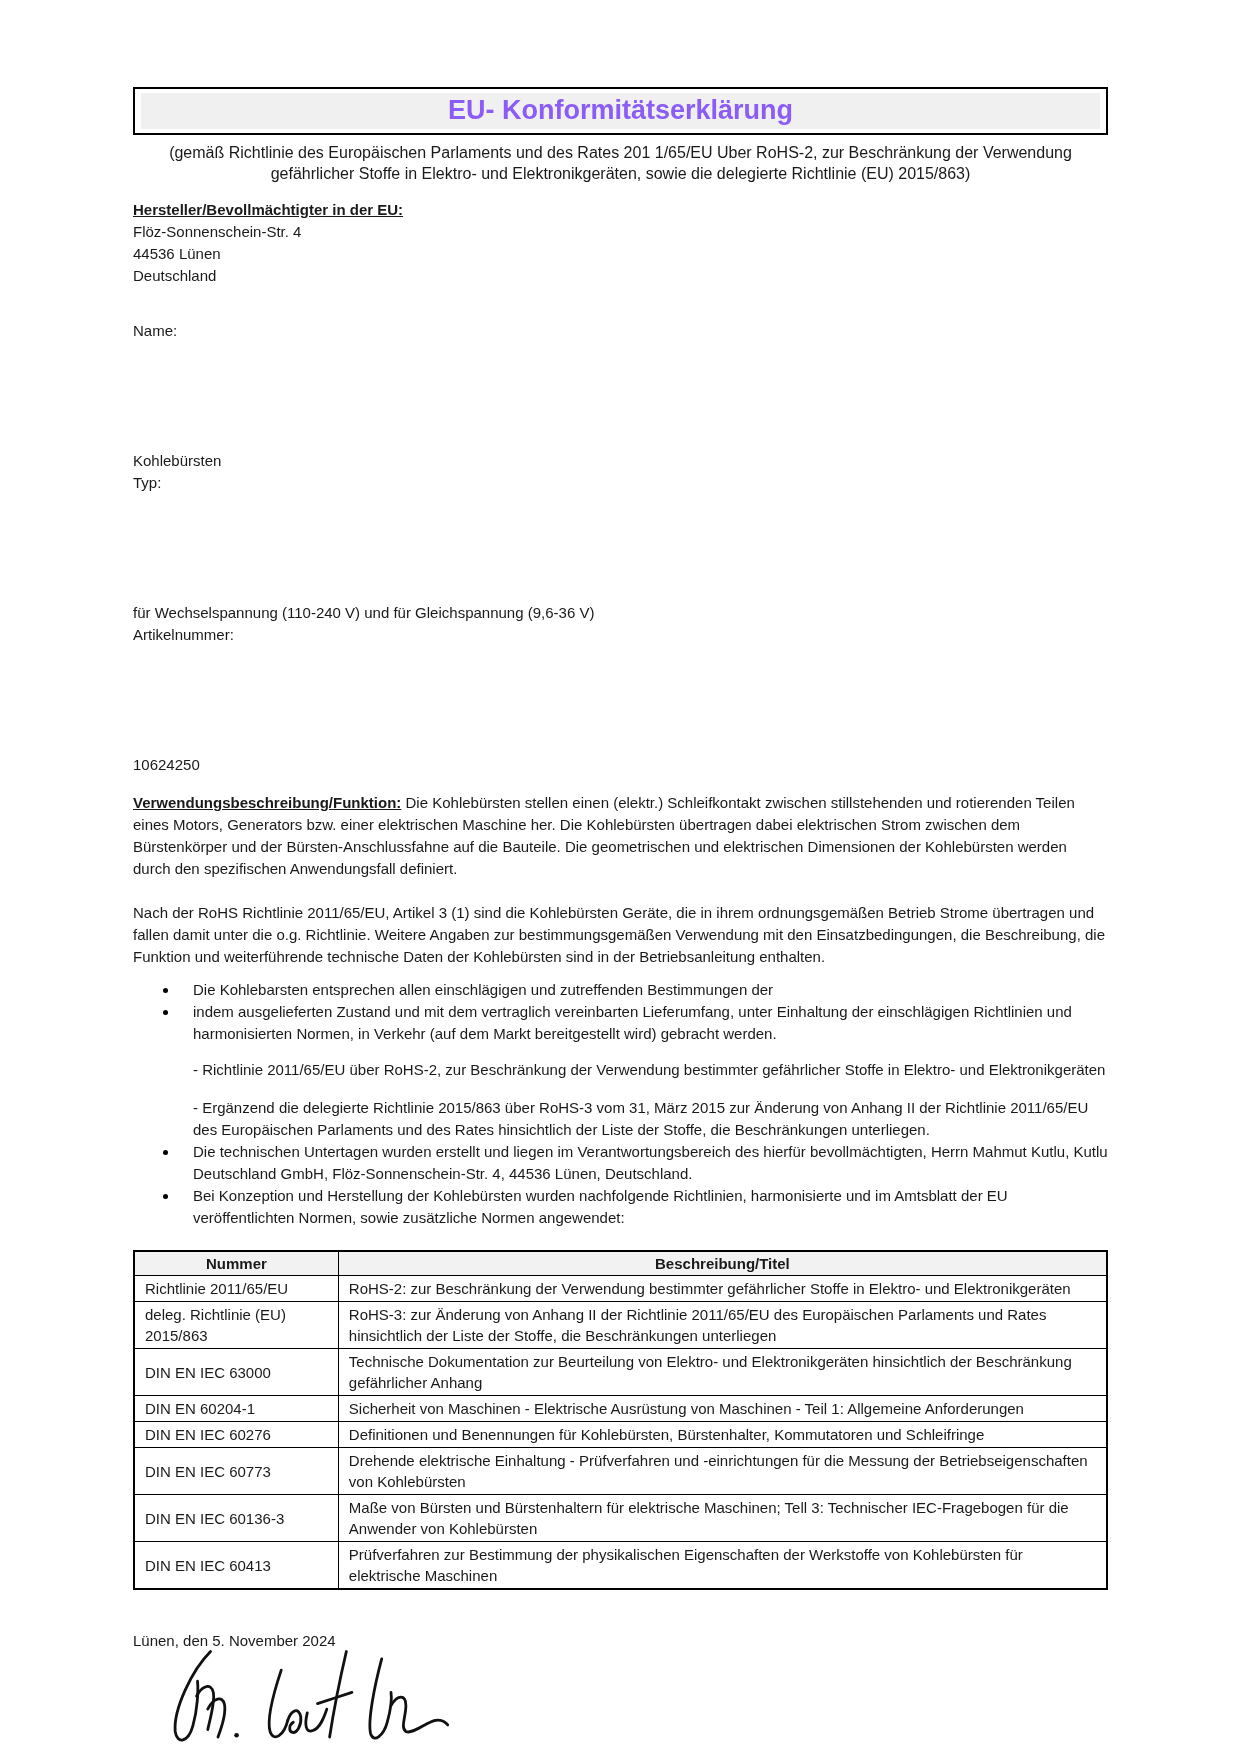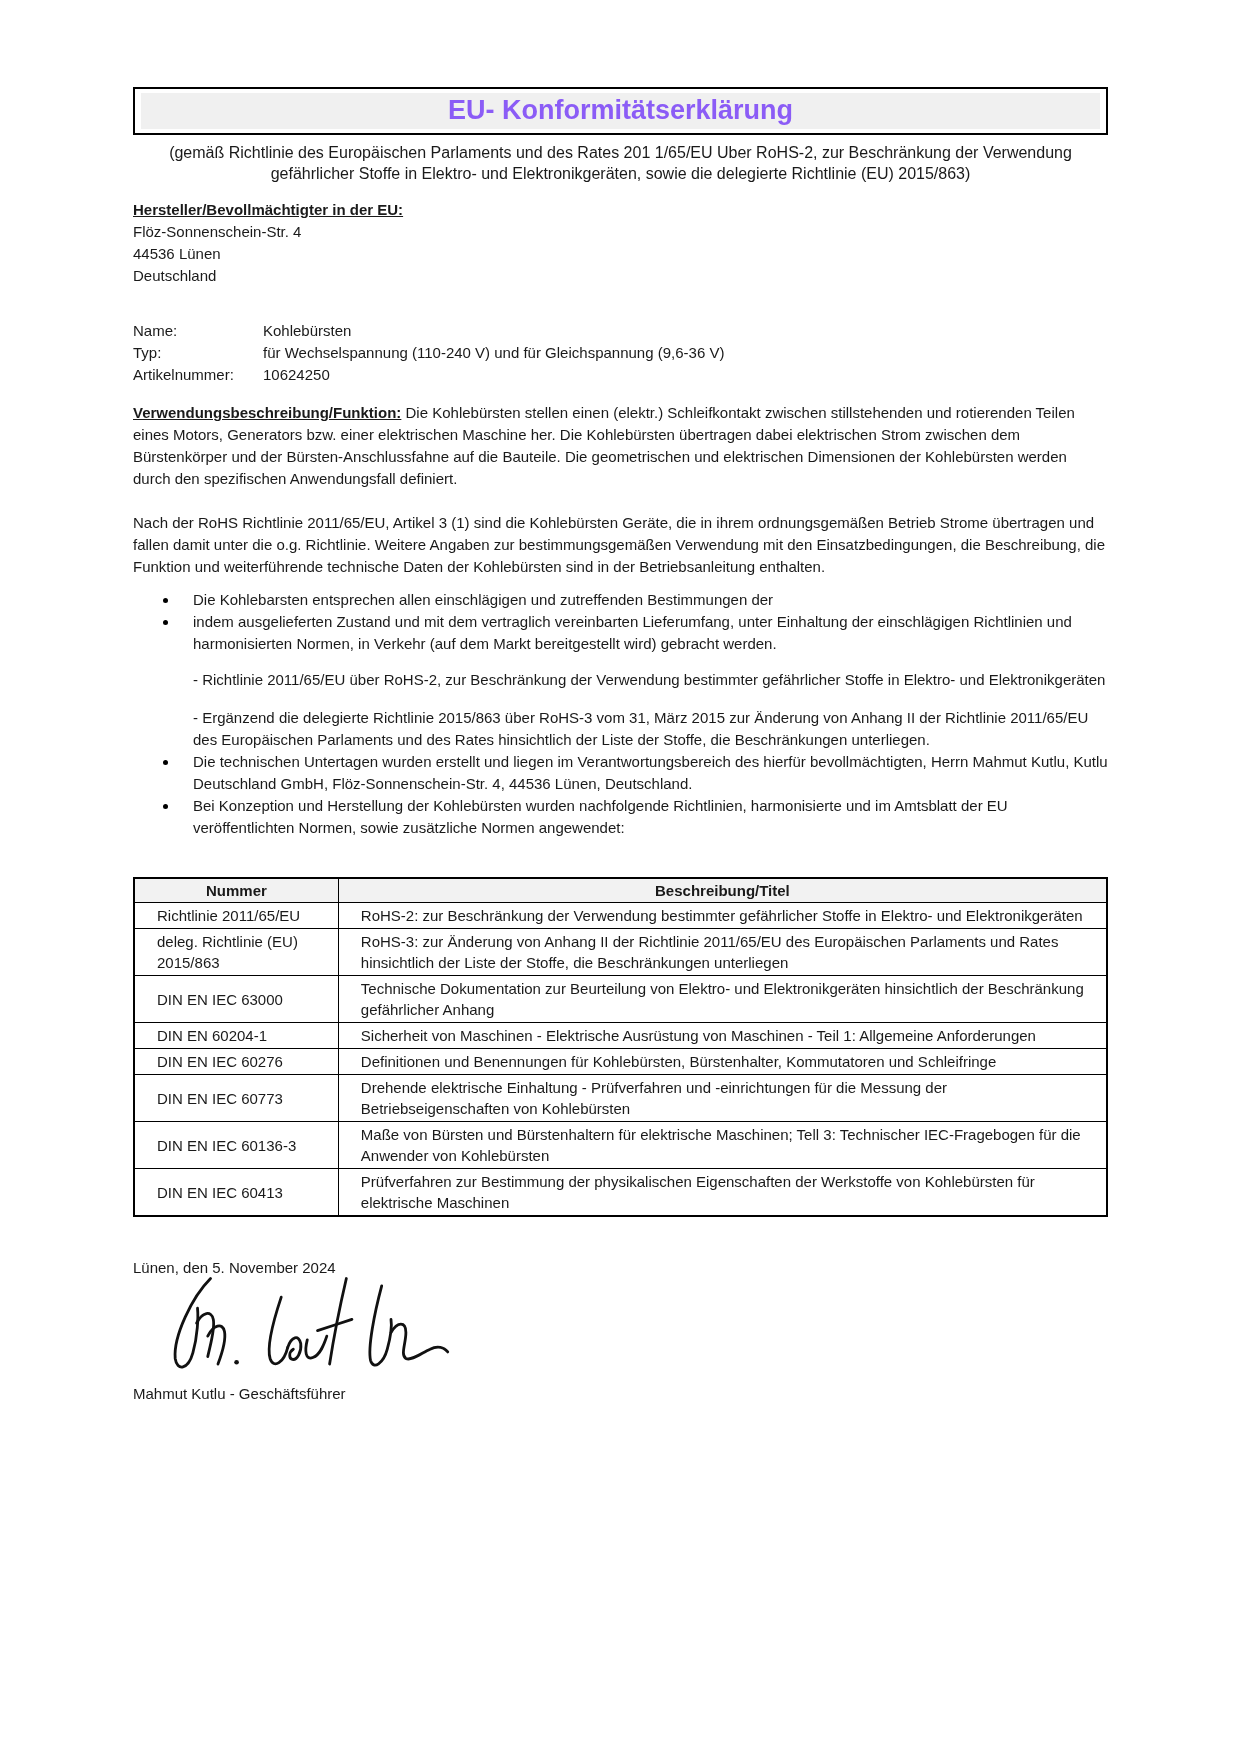--- a/index.html
+++ b/index.html
@@ -40,21 +40,21 @@
 
   
   .manufacturer { margin-top:15px; }
   .heading-bu {
     font-weight:bold;
     text-decoration:underline;
   }
 
   
   .fields { margin-top:33px; }
-  .field-row { display:flex; }
+  .field-row { display:flex;flex-direction:column; }
   .field-label { width:130px; flex:0 0 130px; }
 
   
   .usage { margin-top:16px; }
   .rohs { margin-top:22px; }
 
   
   .bullets { margin-top:11px; }
   .b-item { position:relative; padding-left:60px; }
   .b-item.bullet::before {
@@ -63,38 +63,38 @@
     left:30px; top:9px;
     width:5px; height:5px;
     border-radius:50%;
     background:#000;
   }
   .b-item.gap-sm { margin-top:14px; }
   .b-item.gap-md { margin-top:16px; }
 
   
   table.norms {
-    margin-top:38px;
+    margin-top:21px;
     width:100%;
     border-collapse:collapse;
     border:2px solid #000;
   }
   table.norms th, table.norms td {
     border:1px solid #000;
     font-size:15px;
     line-height:21px;
     vertical-align:middle;
   }
   table.norms th {
     background:#f2f2f2;
     font-weight:bold;
     text-align:center;
     padding:1px 6px;
   }
-  table.norms td { padding:2px 22px; }
+  table.norms td { padding:2px 10px; }
   table.norms td.num { width:21%; }
 
   
   .footer { margin-top:40px; }
   .signature-svg { display:block; margin:-8px 0 0 18px; }
   .signatory { margin-top:4px; }
 </style>
 </head>
 <body>
 

